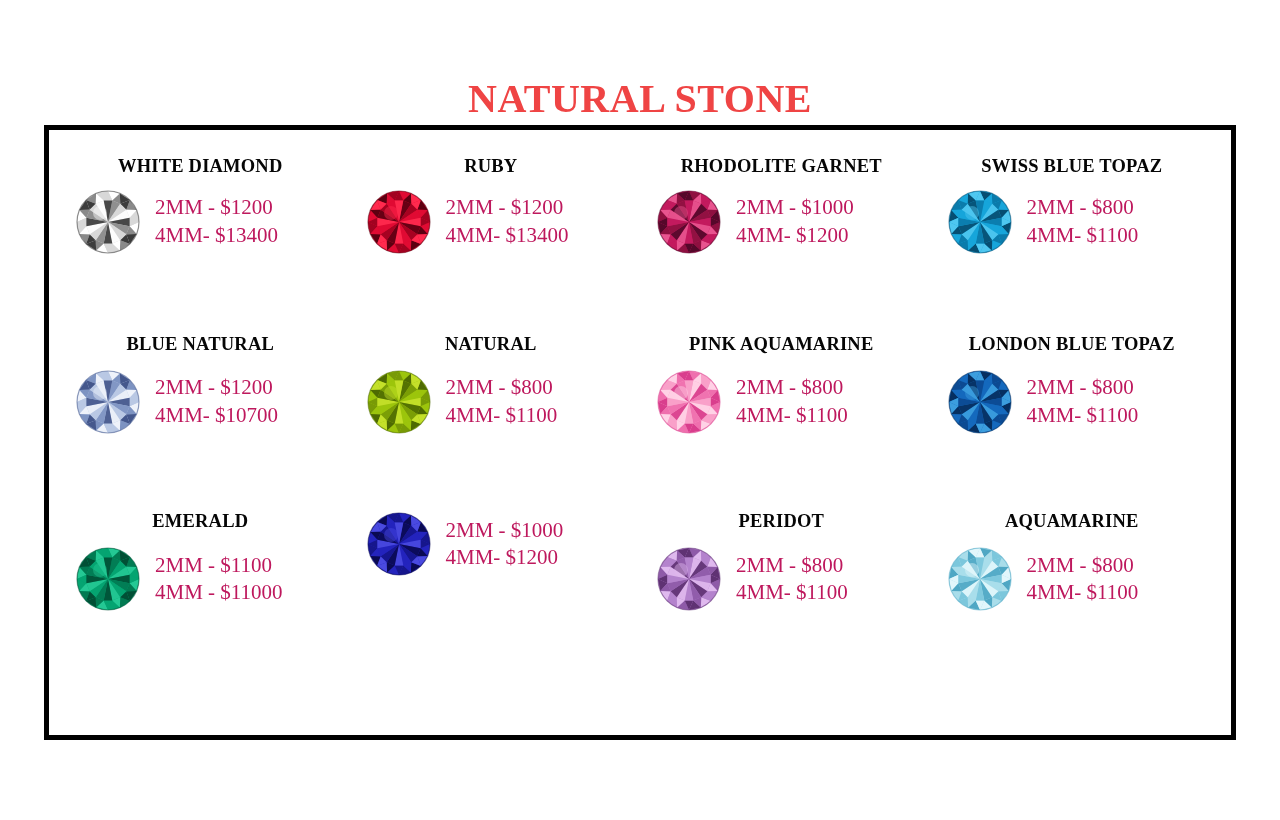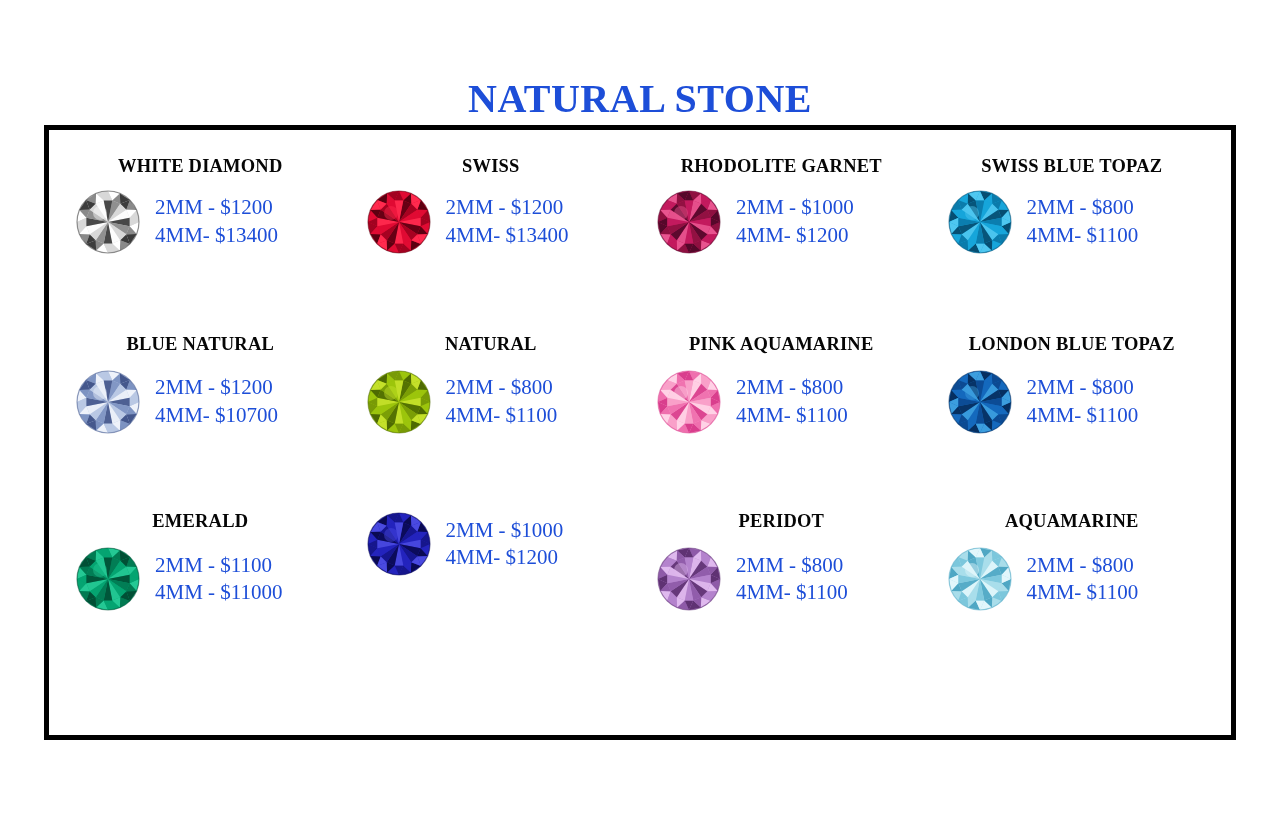--- a/index.html
+++ b/index.html
@@ -19,21 +19,21 @@
   .page-title {
     position: absolute;
     top: 48px;
     left: 0;
     width: 1280px;
     text-align: center;
     font-family: "Liberation Serif", "DejaVu Serif", serif;
     font-weight: 700;
     font-size: 40px;
     letter-spacing: 0.5px;
-    color: #1d4ed8;
+    color: #ef4444;
   }
 
   .frame {
     position: absolute;
     left: 44px;
     top: 125px;
     width: 1192px;
     height: 615px;
     border: 5px solid #000000;
     box-sizing: border-box;
@@ -83,21 +83,21 @@
     height: 66px;
     flex: 0 0 66px;
     position: relative;
   }
   .gem-wrap svg { display: block; width: 66px; height: 66px; }
 
   .price-block {
     font-family: "Liberation Serif", "DejaVu Serif", serif;
     font-size: 21px;
     line-height: 1.32;
-    color: #1d4ed8;
+    color: #be185d;
     white-space: nowrap;
   }
   .price-line { display: block; }
 
   
   .row-1 .stone-name { margin-bottom: 12px; }
   .row-2 .stone-name { margin-bottom: 14px; }
   .row-3 .stone-name { margin-bottom: 14px; }
 
   .n-left   { text-align: center; }
@@ -167,21 +167,21 @@
               <circle cx="33" cy="33" r="31" fill="none" stroke="#3c3c3c" stroke-opacity="0.55" stroke-width="1.2"></circle>
             </svg>
           </div>
           <div class="price-block">
             <span class="price-line">2MM - $1200</span>
             <span class="price-line">4MM- $13400</span>
           </div>
         </div>
       </div>
       <div class="stone-card row-1">
-        <div class="stone-name n-left">SWISS</div>
+        <div class="stone-name n-left">RUBY</div>
         <div class="stone-body">
           <div class="gem-wrap">
             <svg viewBox="0 0 66 66" xmlns="http://www.w3.org/2000/svg" aria-hidden="true">
               <circle cx="33" cy="33" r="31" fill="#e00b33"></circle>
               <polygon points="33.0,2.0 44.9,4.4 37.3,11.4" fill="#e00b33"></polygon>
               <polygon points="33.0,2.0 37.3,11.4 28.7,11.4" fill="#a10220"></polygon>
               <polygon points="44.9,4.4 54.9,11.1 45.2,14.7" fill="#ff2a4e"></polygon>
               <polygon points="44.9,4.4 45.2,14.7 37.3,11.4" fill="#5c0011"></polygon>
               <polygon points="54.9,11.1 61.6,21.1 51.3,20.8" fill="#5c0011"></polygon>
               <polygon points="54.9,11.1 51.3,20.8 45.2,14.7" fill="#ff2a4e"></polygon>

